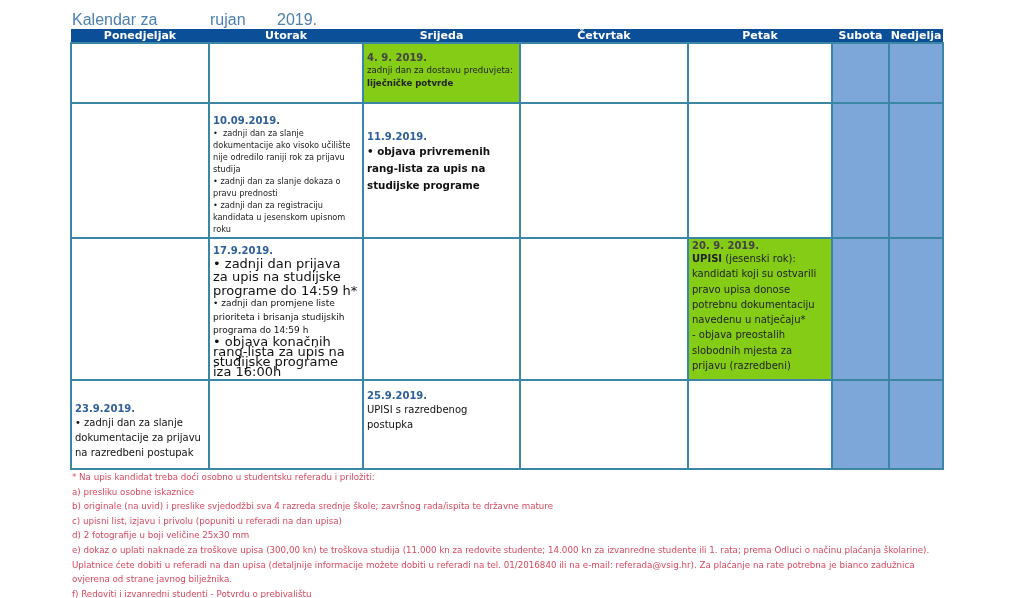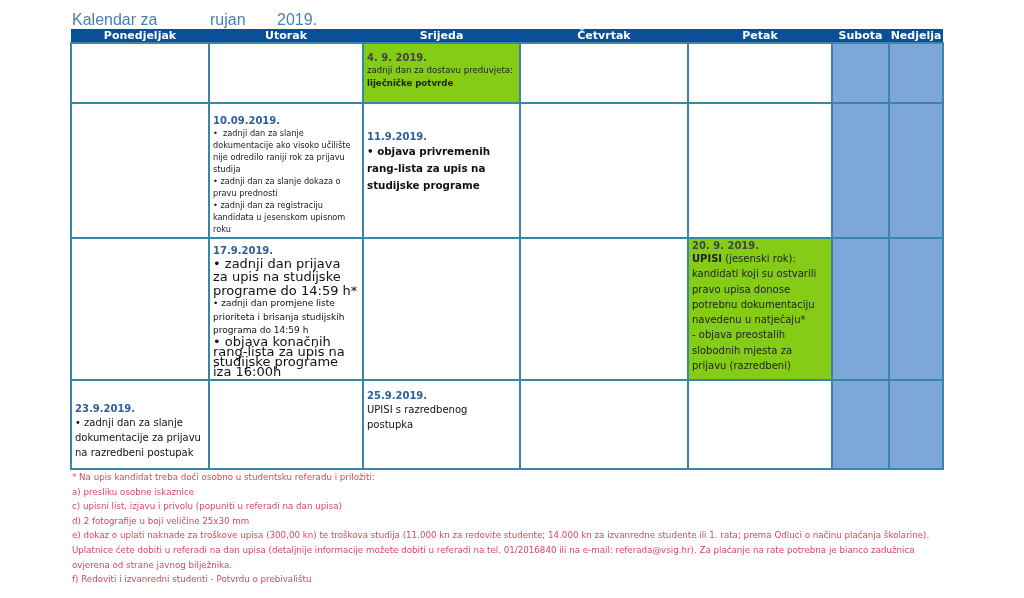--- a/index.html
+++ b/index.html
@@ -133,19 +133,20 @@
       <td></td>
       <td class="weekend"></td>
       <td class="weekend"></td>
     </tr>
   </tbody>
 </table>
 
 <div class="notes">
   <div>* Na upis kandidat treba doći osobno u studentsku referadu i priložiti:</div>
   <div>a)  presliku osobne iskaznice</div>
+  <div>b)  originale (na uvid)  i  preslike svjedodžbi sva 4 razreda srednje škole; završnog rada/ispita te državne mature</div>
   <div>c)  upisni list, izjavu i privolu  (popuniti u referadi na dan upisa)</div>
   <div>d)  2 fotografije u boji veličine 25x30 mm</div>
   <div>e)  dokaz o uplati naknade za troškove upisa (300,00 kn) te troškova studija (11.000 kn za redovite studente; 14.000 kn za izvanredne studente ili 1. rata; prema Odluci o načinu plaćanja školarine).</div>
   <div>Uplatnice ćete  dobiti u referadi na dan upisa (detaljnije informacije možete dobiti u referadi na tel. 01/2016840 ili na e-mail: referada@vsig.hr). Za plaćanje na rate potrebna je bianco zadužnica</div>
   <div>ovjerena od strane javnog bilježnika.</div>
   <div>f) Redoviti i izvanredni studenti - Potvrdu o prebivalištu</div>
 </div>
 
 </body></html>

